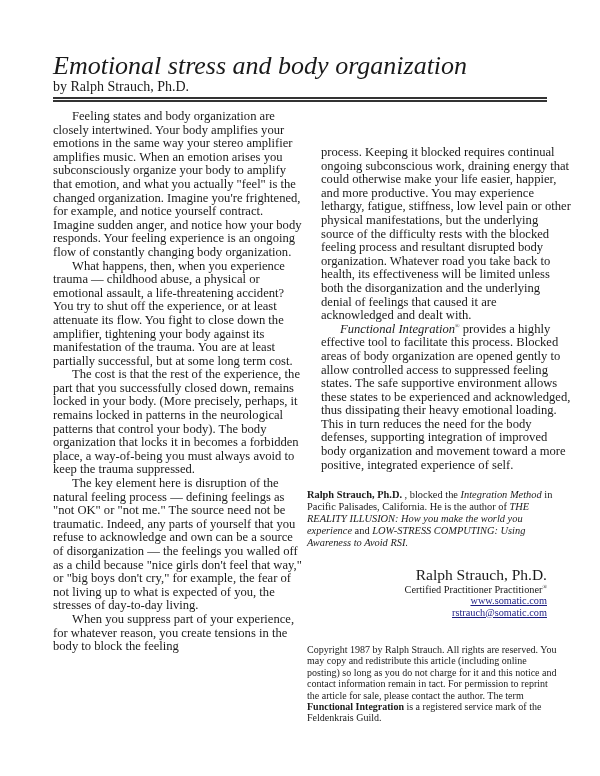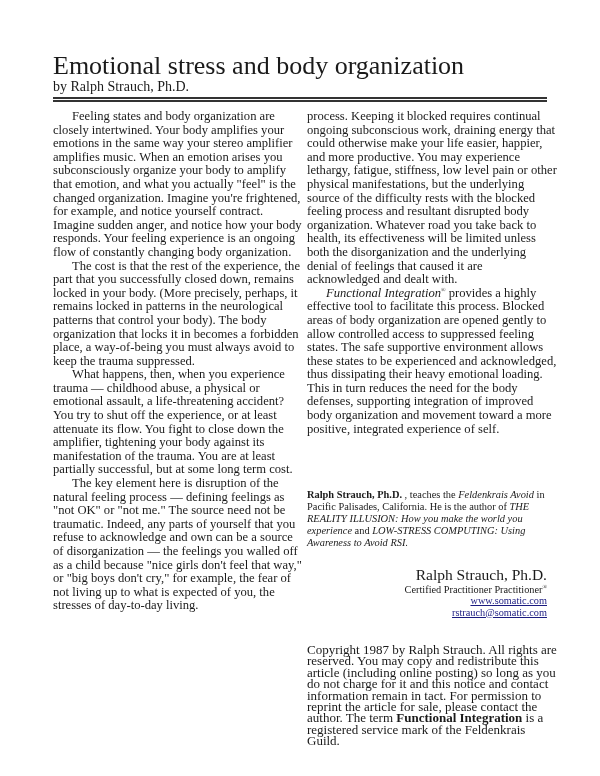--- a/index.html
+++ b/index.html
@@ -1,58 +1,59 @@
 <!DOCTYPE html>
 <html><head>
 <meta charset="utf-8">
 <style>
   html, body { margin: 0; padding: 0; background: #ffffff; }
   body { width: 600px; height: 776px; position: relative; overflow: hidden;
          font-family: "Liberation Serif", "DejaVu Serif", serif; color: #1a1a1a; }
-  .title { position: absolute; left: 53px; top: 52px; font-size: 26px; line-height: 28px; margin: 0; font-weight: normal; white-space: nowrap; }
+  .title { position: absolute; left: 53px; top: 52px; font-size: 26px; line-height: 28px; margin: 0; font-weight: normal; white-space: nowrap; font-style: italic; }
   .byline { position: absolute; left: 53px; top: 78px; font-size: 14px; line-height: 18px; white-space: nowrap; }
   .rule { position: absolute; left: 53px; top: 97px; width: 494px; height: 1.5px; background: #333; }
   .rule2 { position: absolute; left: 53px; top: 100px; width: 494px; height: 1.5px; background: #333; }
   .col { position: absolute; top: 110px; font-size: 12.6px; line-height: 13.6px; }
   .col-left { left: 53px; width: 250px; }
-  .col-right { left: 307px; width: 250px; }
+  .col-right { left: 321px; width: 250px; margin-top: 36px; }
   .col p { margin: 0; }
   .col p.indent { text-indent: 19px; }
   .col p + p { margin-top: 0; }
   .bio { position: absolute; left: 307px; top: 489px; width: 250px; font-size: 10.4px; line-height: 12px; }
   .bio b { font-weight: bold; }
   .sig { position: absolute; right: 53px; top: 566px; text-align: right; font-size: 10.3px; line-height: 11.4px; }
   .sig .name { font-size: 15.5px; line-height: 18px; }
   .sig a { color: #1a1a80; text-decoration: underline; }
-  .copy { position: absolute; left: 307px; top: 644px; width: 250px; font-size: 13px; line-height: 11.4px; }
+  .copy { position: absolute; left: 307px; top: 644px; width: 250px; font-size: 10px; line-height: 11.4px; }
   sup { font-size: 6px; line-height: 0; vertical-align: super; }
   i { font-style: italic; }
 </style>
 </head>
 <body>
 
 <h1 class="title">Emotional stress and body organization</h1>
 <div class="byline">by Ralph Strauch, Ph.D.</div>
 <div class="rule"></div>
 <div class="rule2"></div>
 
 <div class="col col-left">
   <p class="indent">Feeling states and body organization are closely intertwined.  Your body amplifies your emotions in the same way your stereo amplifier amplifies music.  When an emotion arises you subconsciously organize your body to amplify that emotion, and what you actually "feel" is the changed organization.  Imagine you're frightened, for example, and notice yourself contract.  Imagine sudden anger, and notice how your body responds.  Your feeling experience is an ongoing flow of constantly changing body organization.</p>
+  <p class="indent">What happens, then, when you experience trauma — childhood abuse, a physical or emotional assault, a life-threatening accident?  You try to shut off the experience, or  at least attenuate its flow.  You fight to close down the amplifier, tightening your body against its manifestation of the trauma.  You are at least partially successful, but at some long term cost.</p>
   <p class="indent">The cost is that the rest of the experience, the part that you successfully closed down, remains locked in your body.  (More precisely, perhaps, it remains locked in patterns in the neurological patterns that control your body).  The body organization that locks it in becomes a forbidden place, a way-of-being you must always avoid to keep the trauma suppressed.</p>
-  <p class="indent">What happens, then, when you experience trauma — childhood abuse, a physical or emotional assault, a life-threatening accident?  You try to shut off the experience, or  at least attenuate its flow.  You fight to close down the amplifier, tightening your body against its manifestation of the trauma.  You are at least partially successful, but at some long term cost.</p>
   <p class="indent">The key element here is disruption of the natural feeling process — defining feelings as "not OK" or "not me."  The source need not be traumatic.  Indeed, any parts of yourself that you refuse to acknowledge and own can be a source of disorganization — the feelings you walled off as a child because "nice girls don't feel that way," or "big boys don't cry," for example, the fear of not living up to what is expected of you, the stresses of day-to-day living.</p>
+  <p class="indent">When you suppress part of your experience, for whatever reason, you create tensions in the body to block the feeling</p>
 </div>
 
 <div class="col col-right">
   <p>process.  Keeping it blocked requires continual ongoing subconscious work, draining energy that could otherwise make your life easier, happier, and more productive.  You may experience lethargy, fatigue, stiffness, low level pain or other physical manifestations, but the underlying source of the difficulty rests with the blocked feeling process and resultant disrupted body organization.  Whatever road you take back to health, its effectiveness will be limited unless both the disorganization and the underlying denial of feelings that caused it are acknowledged and dealt with.</p>
   <p class="indent"><i>Functional Integration</i><sup>®</sup><span> provides a highly effective tool to facilitate this process.  Blocked areas of body organization are opened gently to allow controlled access to suppressed feeling states.  The  safe supportive environment allows these states to be experienced and acknowledged, thus dissipating their heavy emotional loading.  This in turn reduces the need for the body defenses, supporting integration of improved body organization and movement toward a more positive, integrated experience of self.</span></p>
 </div>
 
 <div class="bio">
-  <b>Ralph Strauch, Ph.D.</b><span> , teaches the </span><i>Feldenkrais Avoid</i><span> in Pacific Palisades, California. He is the author of </span><i>THE REALITY ILLUSION: How you make the world you experience</i><span> and </span><i>LOW-STRESS COMPUTING: Using Awareness to Avoid RSI.</i>
+  <b>Ralph Strauch, Ph.D.</b><span> , blocked the </span><i>Integration Method</i><span> in Pacific Palisades, California. He is the author of </span><i>THE REALITY ILLUSION: How you make the world you experience</i><span> and </span><i>LOW-STRESS COMPUTING: Using Awareness to Avoid RSI.</i>
 </div>
 
 <div class="sig">
   <div class="name">Ralph Strauch, Ph.D.</div>
   <div><span>Certified Practitioner Practitioner</span><sup>®</sup></div>
   <div><a>www.somatic.com</a></div>
   <div><a>rstrauch@somatic.com</a></div>
 </div>
 
 <div class="copy">

